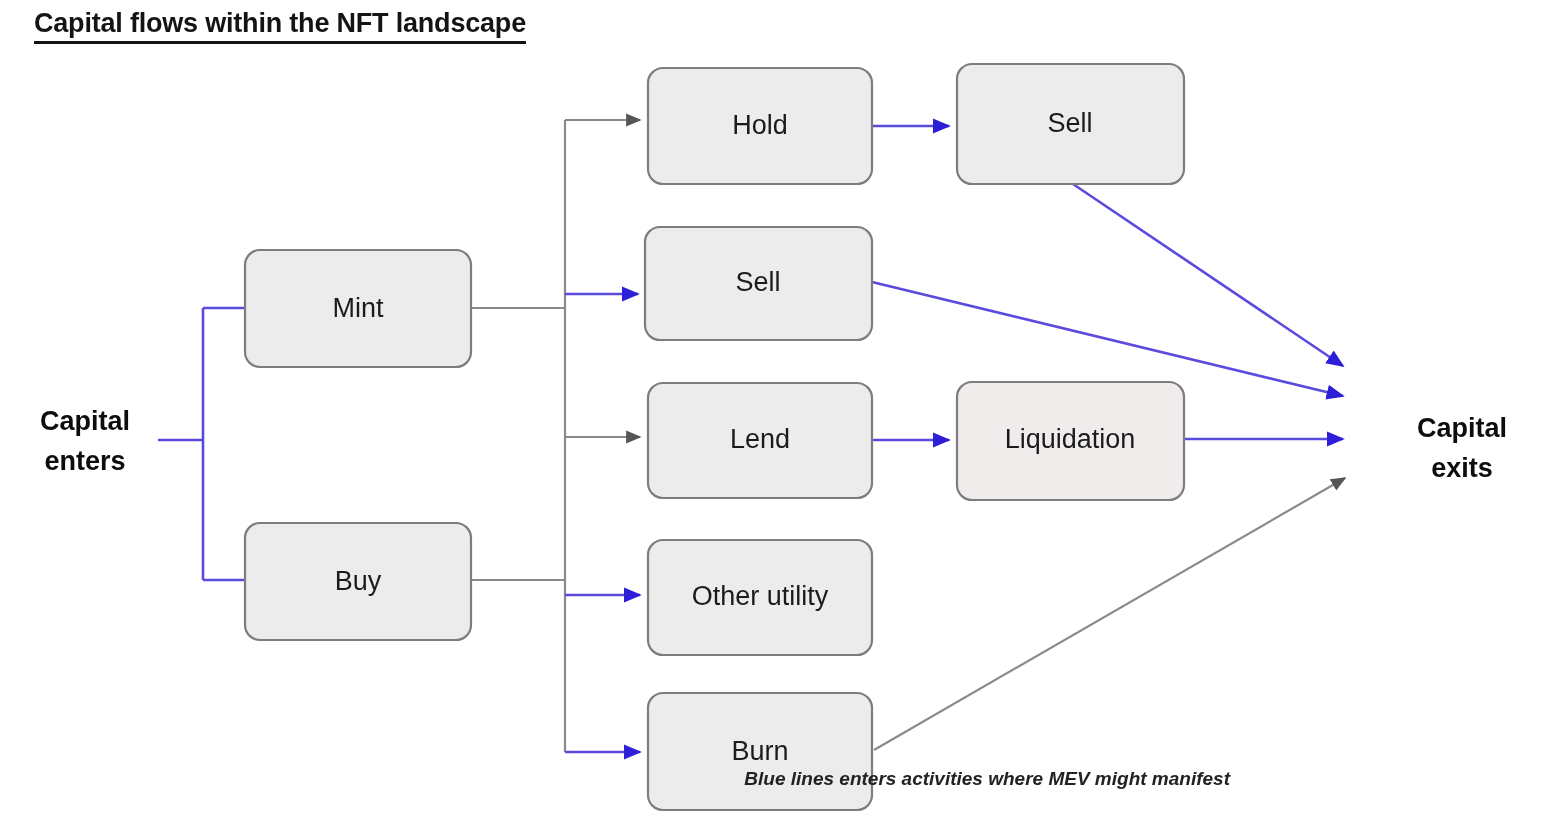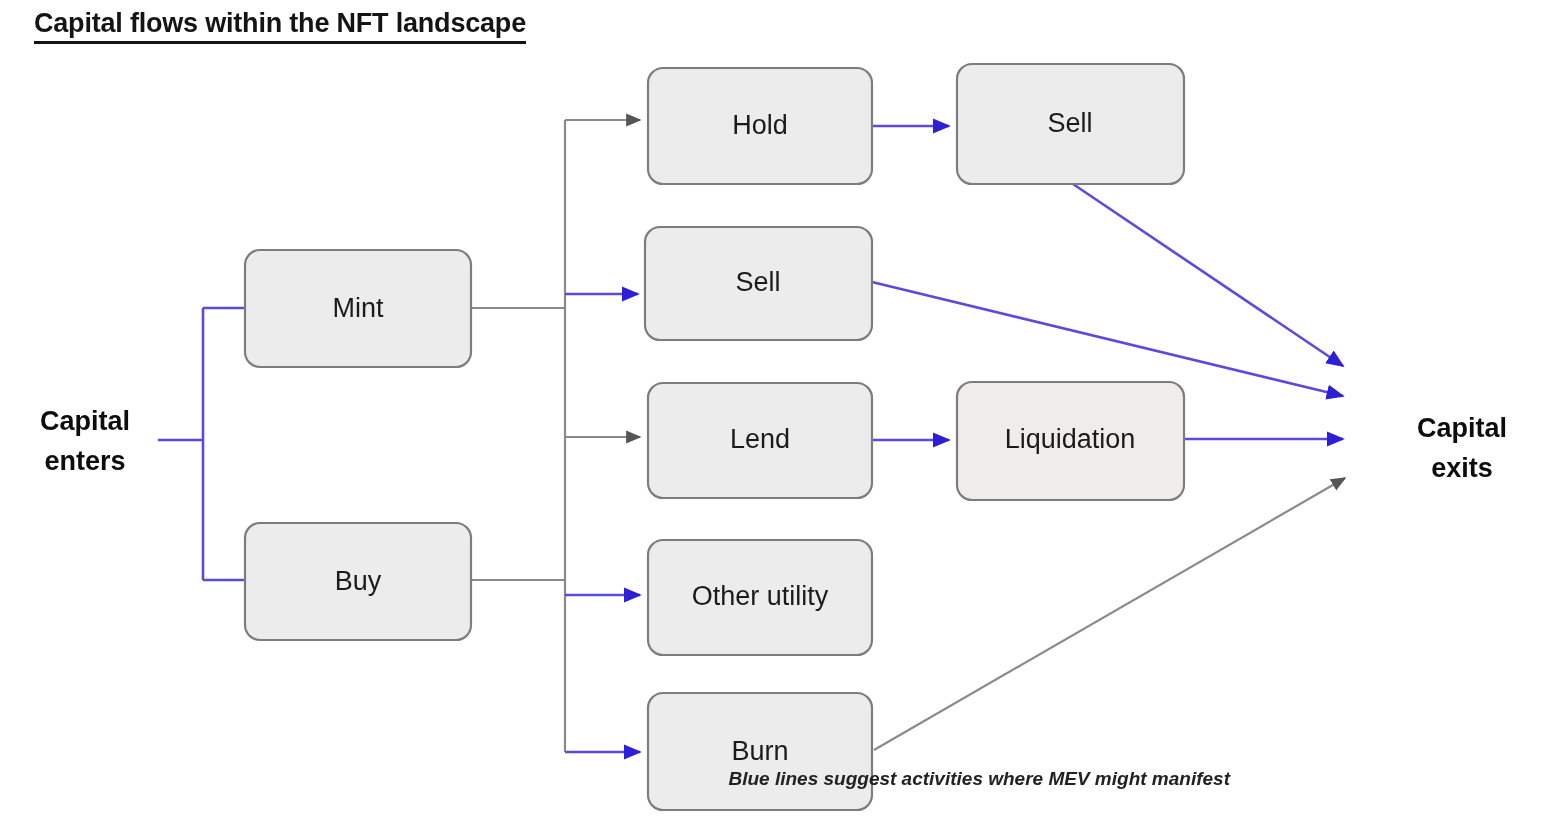--- a/index.html
+++ b/index.html
@@ -196,15 +196,15 @@
     <g>
       <text class="endpoint-label" x="85" y="430">Capital</text>
       <text class="endpoint-label" x="85" y="470">enters</text>
     </g>
     <g>
       <text class="endpoint-label" x="1462" y="437">Capital</text>
       <text class="endpoint-label" x="1462" y="477">exits</text>
     </g>
   </svg>
 
-  <div class="caption">Blue lines suggest activities where MEV might manifest</div>
+  <div class="caption">Blue lines enters activities where MEV might manifest</div>
 
 </div>
 
 </body></html>

